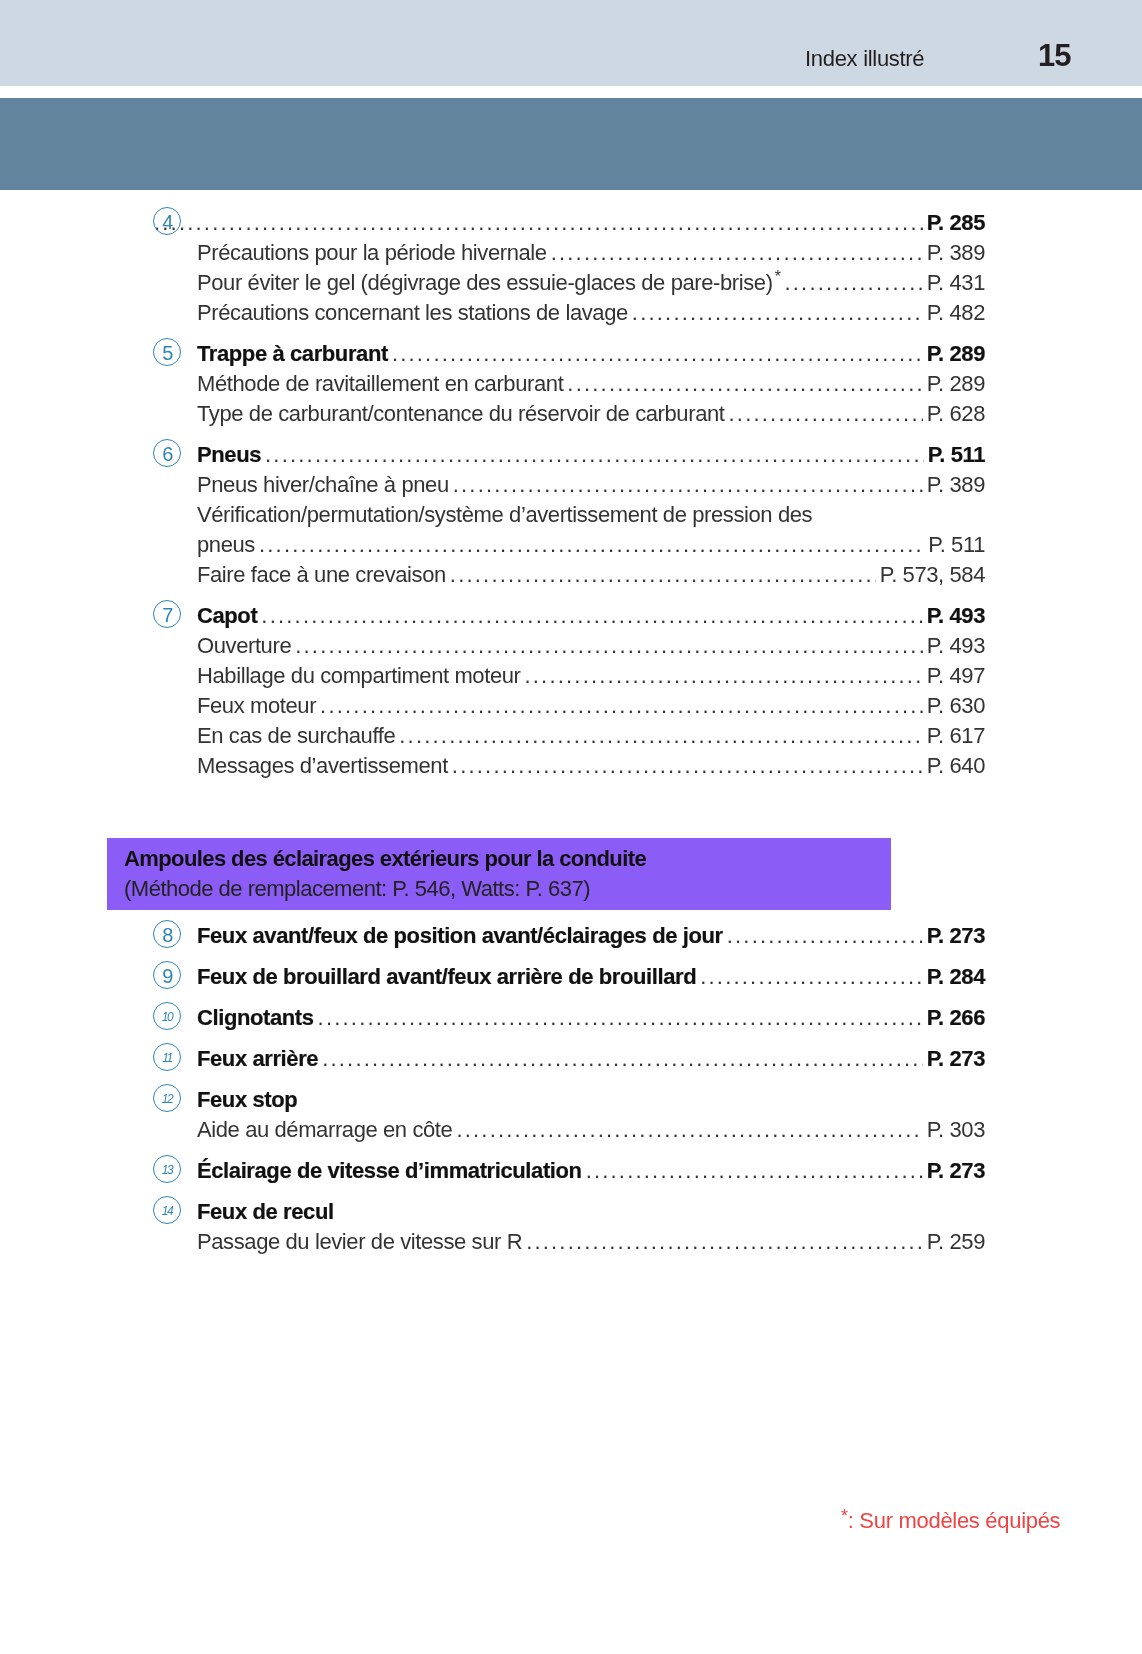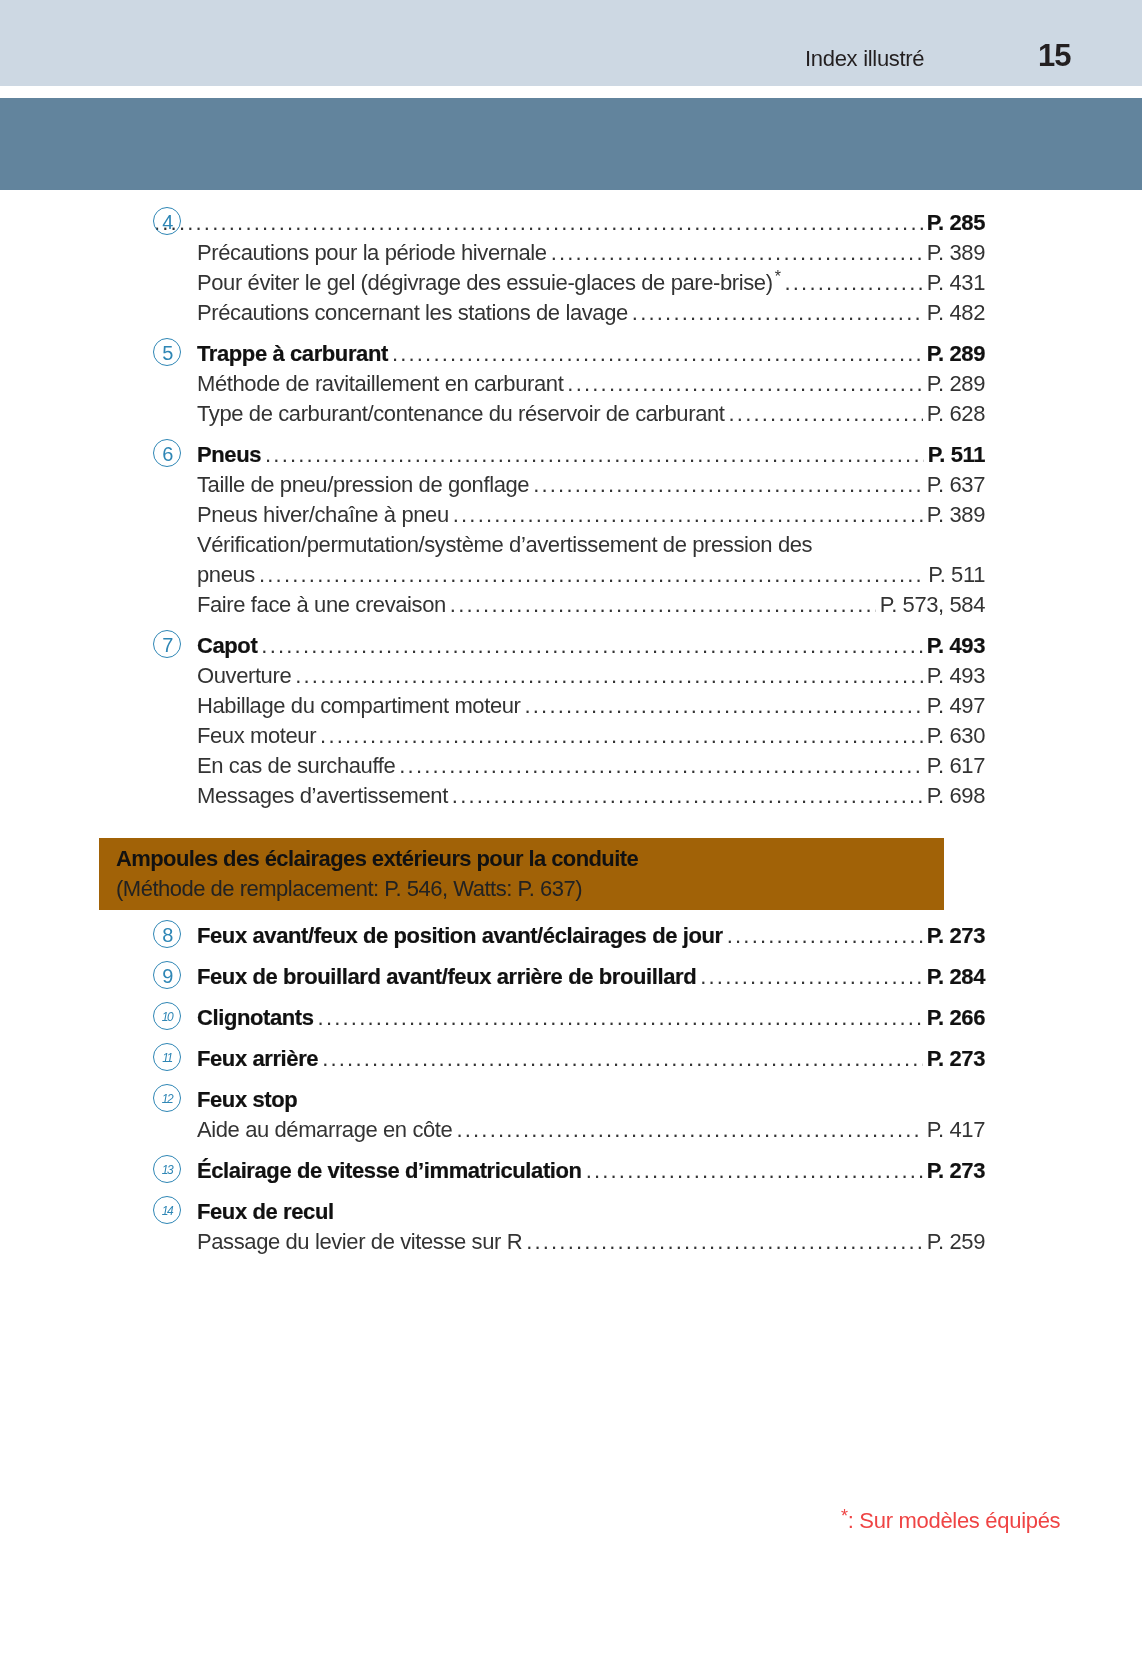--- a/index.html
+++ b/index.html
@@ -18,21 +18,21 @@
   .row .lbl { white-space:nowrap; padding-left:47px; }
   .row .dots { flex:1; overflow:hidden; white-space:nowrap; margin:0 4px; color:#333; letter-spacing:2.2px; }
   .row .dots::before { content:"............................................................................................................................................................................................"; }
   .row .pg { white-space:nowrap; }
   .circ { position:absolute; left:3px; bottom:1px; width:28px; height:28px; border:1.6px solid #2e86b5; border-radius:50%;
           color:#2e86b5; font-size:20px; line-height:28px; text-align:center; box-sizing:border-box; font-weight:normal; letter-spacing:-1.5px; -webkit-text-stroke:0; }
   .circ.two { font-size:12px; letter-spacing:-1.5px;font-style:italic; }
   .sup { font-size:16px; vertical-align:top; position:relative; top:-6px; margin-left:2px; }
   .group { margin-bottom:11px; }
 
-  .graybox { position:absolute; left:99px; top:838px; width:845px; height:72px; background:#a16207; }
+  .graybox { position:absolute; left:107px; top:838px; width:784px; height:72px; background:#8b5cf6; }
   .graybox .t1 { position:absolute; left:17px; top:8px; font-size:22px; font-weight:bold; color:#111; letter-spacing:-0.6px; }
   .graybox .t2 { position:absolute; left:17px; top:38px; font-size:22px; color:#222; letter-spacing:-0.5px; }
 
   .footnote { position:absolute; left:841px; top:1508px; font-size:22px; color:#ef4444; letter-spacing:-0.3px; }
   .footnote .star { font-size:18px; position:relative; top:-6px; }
 </style>
 </head>
 <body>
 
 <div class="band-light"></div>
@@ -85,25 +85,20 @@
   </div>
 
   <div class="group">
     <div class="row main">
       <span class="circ">6</span>
       <span class="lbl">Pneus</span>
       <span class="dots"></span>
       <span class="pg">P. 511</span>
     </div>
     <div class="row sub">
-      <span class="lbl">Taille de pneu/pression de gonflage</span>
-      <span class="dots"></span>
-      <span class="pg">P. 637</span>
-    </div>
-    <div class="row sub">
       <span class="lbl">Pneus hiver/chaîne à pneu</span>
       <span class="dots"></span>
       <span class="pg">P. 389</span>
     </div>
     <div class="row sub">
       <span class="lbl">Vérification/permutation/système d’avertissement de pression des</span>
     </div>
     <div class="row sub">
       <span class="lbl">pneus</span>
       <span class="dots"></span>
@@ -139,21 +134,21 @@
       <span class="pg">P. 630</span>
     </div>
     <div class="row sub">
       <span class="lbl">En cas de surchauffe</span>
       <span class="dots"></span>
       <span class="pg">P. 617</span>
     </div>
     <div class="row sub">
       <span class="lbl">Messages d’avertissement</span>
       <span class="dots"></span>
-      <span class="pg">P. 698</span>
+      <span class="pg">P. 640</span>
     </div>
   </div>
 </div>
 
 <div class="graybox">
   <div class="t1">Ampoules des éclairages extérieurs pour la conduite</div>
   <div class="t2">(Méthode de remplacement: P. 546, Watts: P. 637)</div>
 </div>
 
 <div class="content" style="top:919px;">
@@ -190,21 +185,21 @@
     </div>
   </div>
   <div class="group" style="margin-bottom:11px">
     <div class="row main">
       <span class="circ two">12</span>
       <span class="lbl">Feux stop</span>
     </div>
     <div class="row sub">
       <span class="lbl">Aide au démarrage en côte</span>
       <span class="dots"></span>
-      <span class="pg">P. 417</span>
+      <span class="pg">P. 303</span>
     </div>
   </div>
   <div class="group" style="margin-bottom:11px">
     <div class="row main">
       <span class="circ two">13</span>
       <span class="lbl">Éclairage de vitesse d’immatriculation</span>
       <span class="dots"></span>
       <span class="pg">P. 273</span>
     </div>
   </div>

